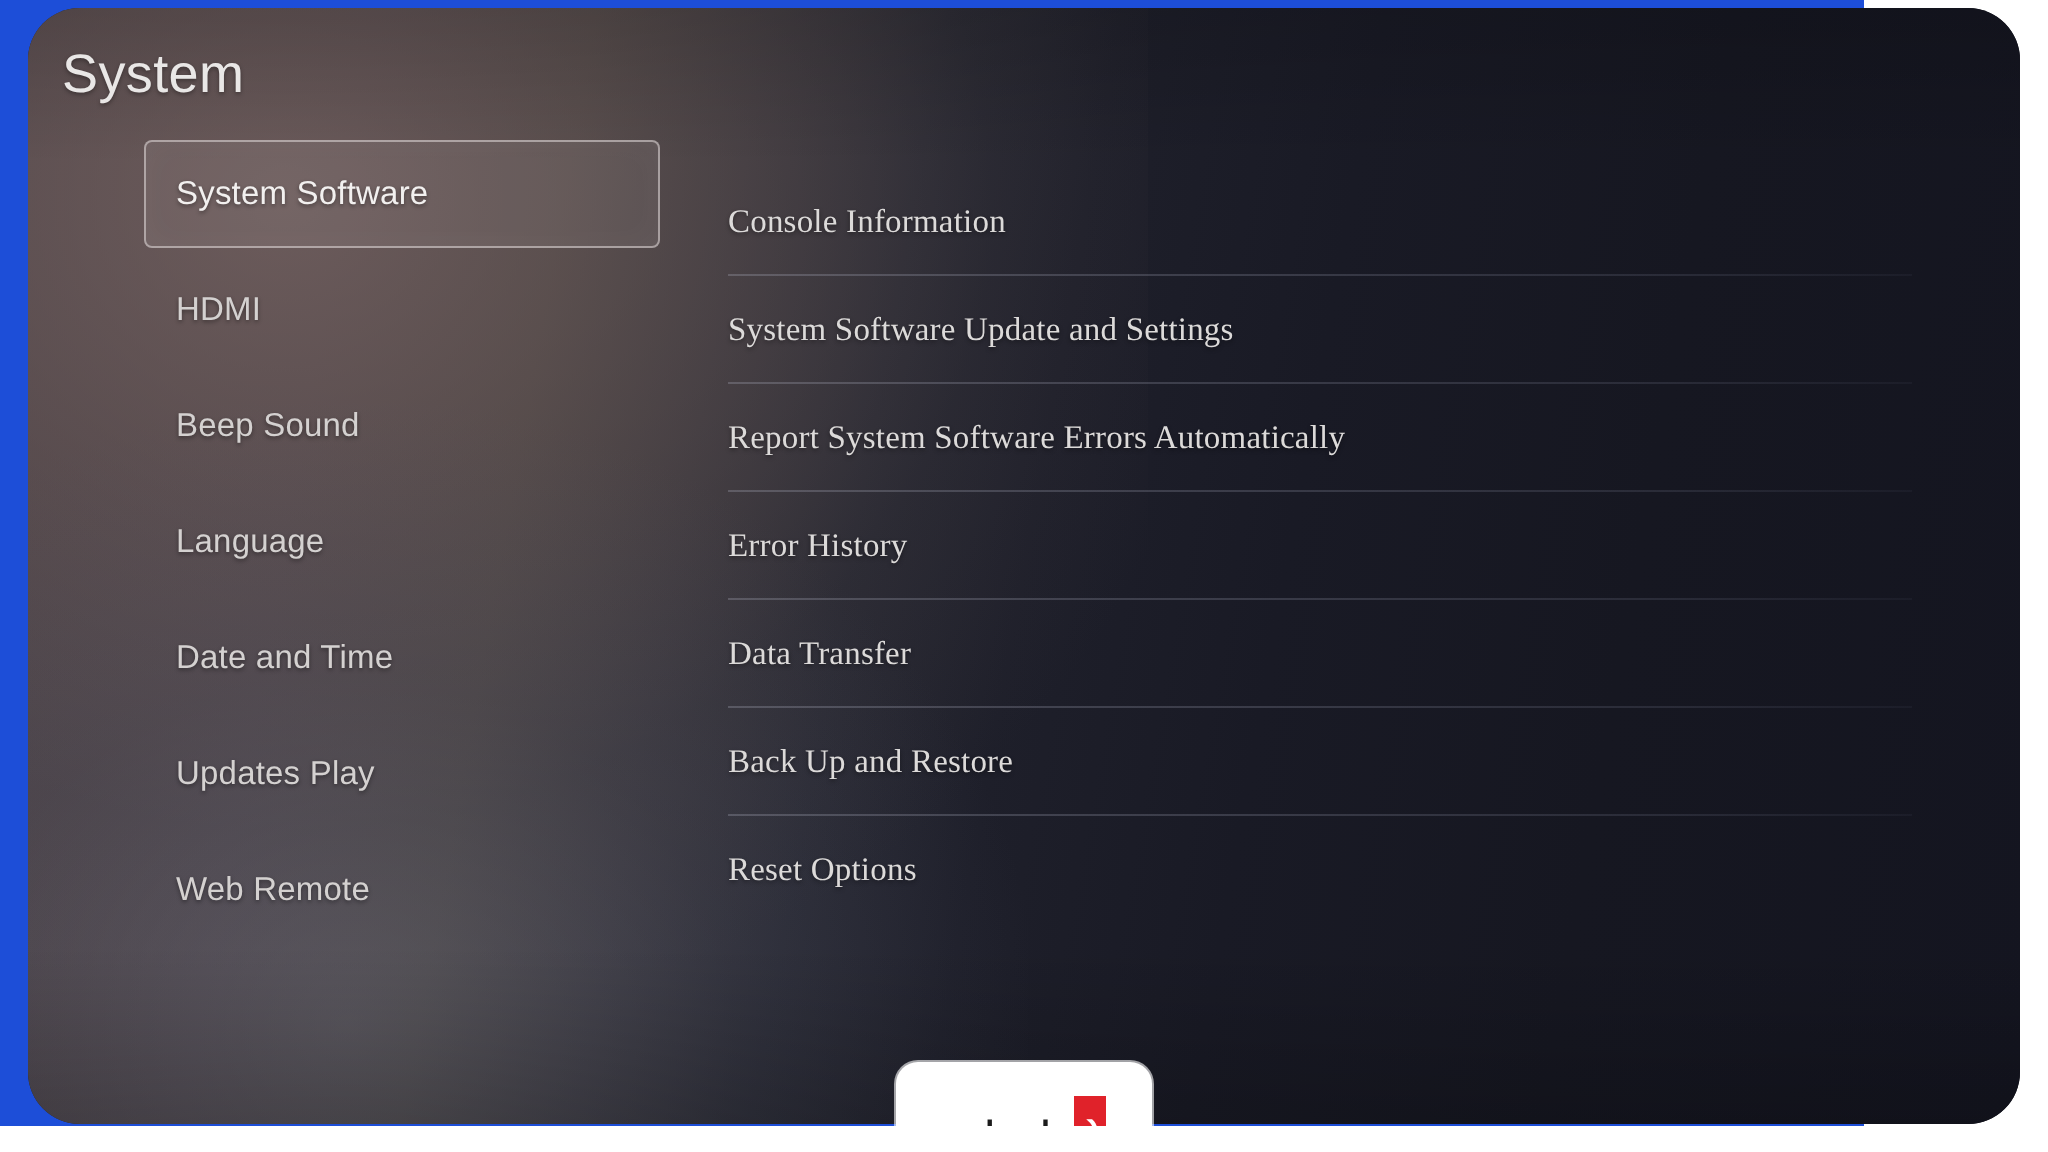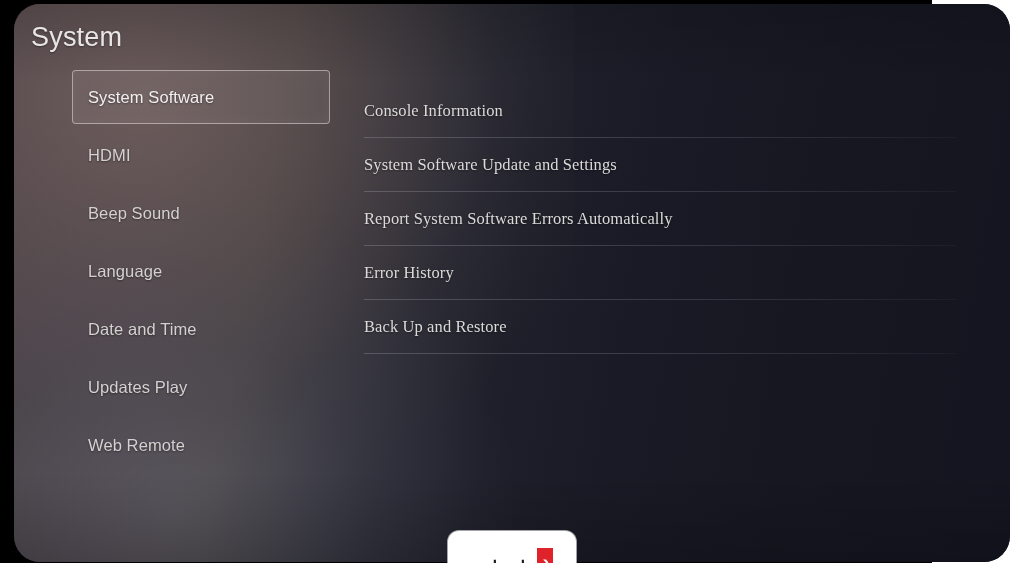--- a/index.html
+++ b/index.html
@@ -13,21 +13,21 @@
     overflow: hidden;
     font-family: "Liberation Sans", sans-serif;
   }
 
   #screen {
     position: absolute;
     left: 0;
     top: 0;
     width: 932px;
     height: 576px;
-    background: #000000;
+    background: #1d4ed8;
   }
 
   
   #console-panel {
     position: absolute;
     left: 14px;
     top: 4px;
     width: 996px;
     height: 558px;
     border-radius: 26px;
@@ -270,22 +270,30 @@
       </div>
       <div class="row">
         <span>Report System Software Errors Automatically</span>
         <span class="divider"></span>
       </div>
       <div class="row">
         <span>Error History</span>
         <span class="divider"></span>
       </div>
       <div class="row">
+        <span>Data Transfer</span>
+        <span class="divider"></span>
+      </div>
+      <div class="row">
         <span>Back Up and Restore</span>
         <span class="divider"></span>
+      </div>
+      <div class="row last">
+        <span>Reset Options</span>
+
       </div>
     </div>
   </div>
 
   <div id="watermark">
     <span id="wm-text">نیای بازی</span>
     <span id="wm-badge">د</span>
   </div>
 
   <div id="bottom-cover"></div>

